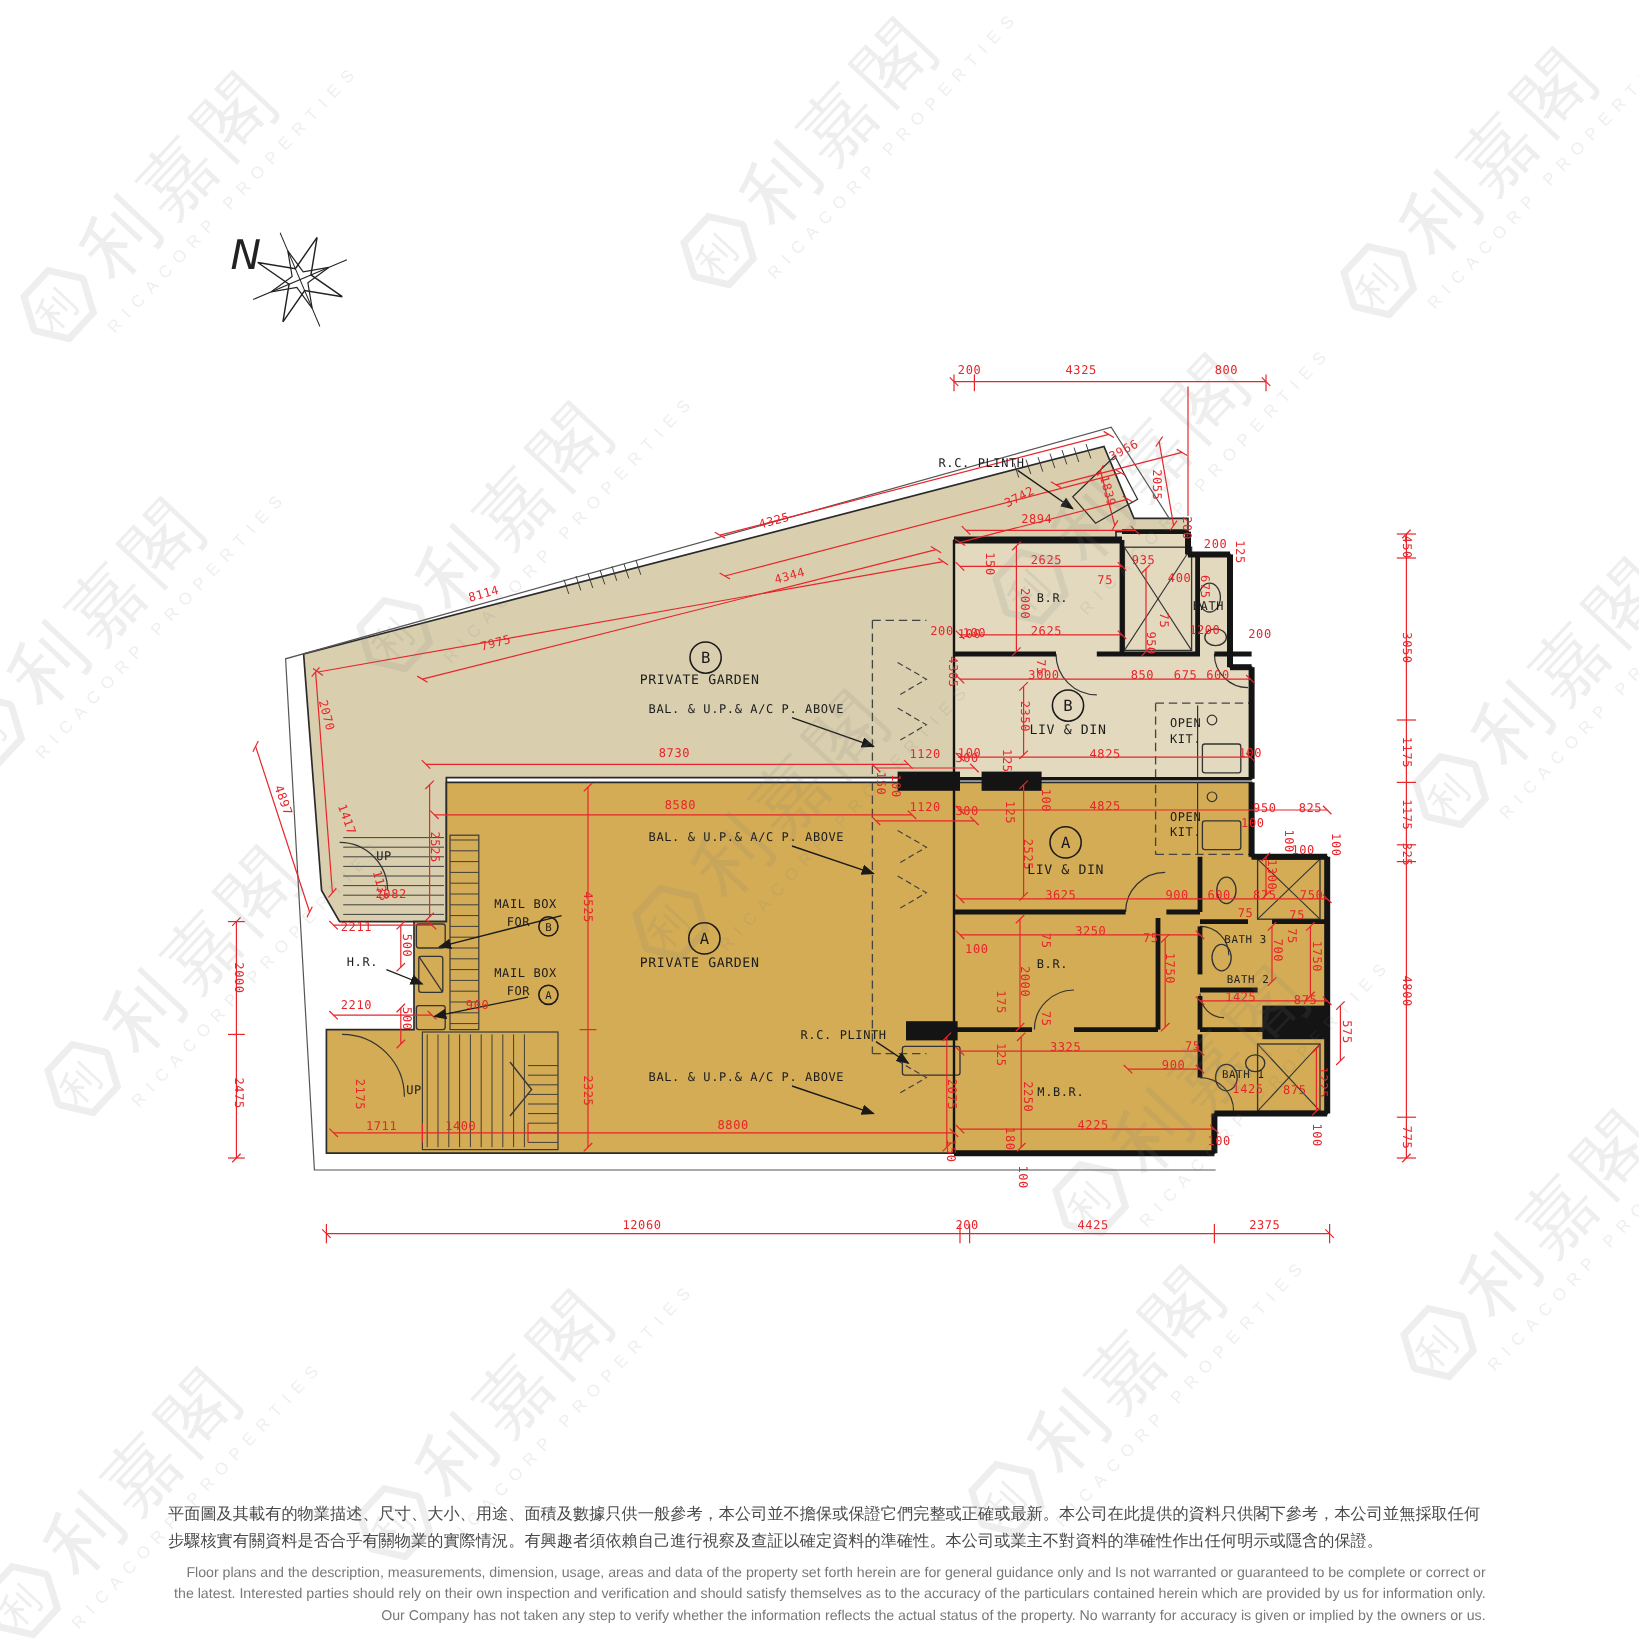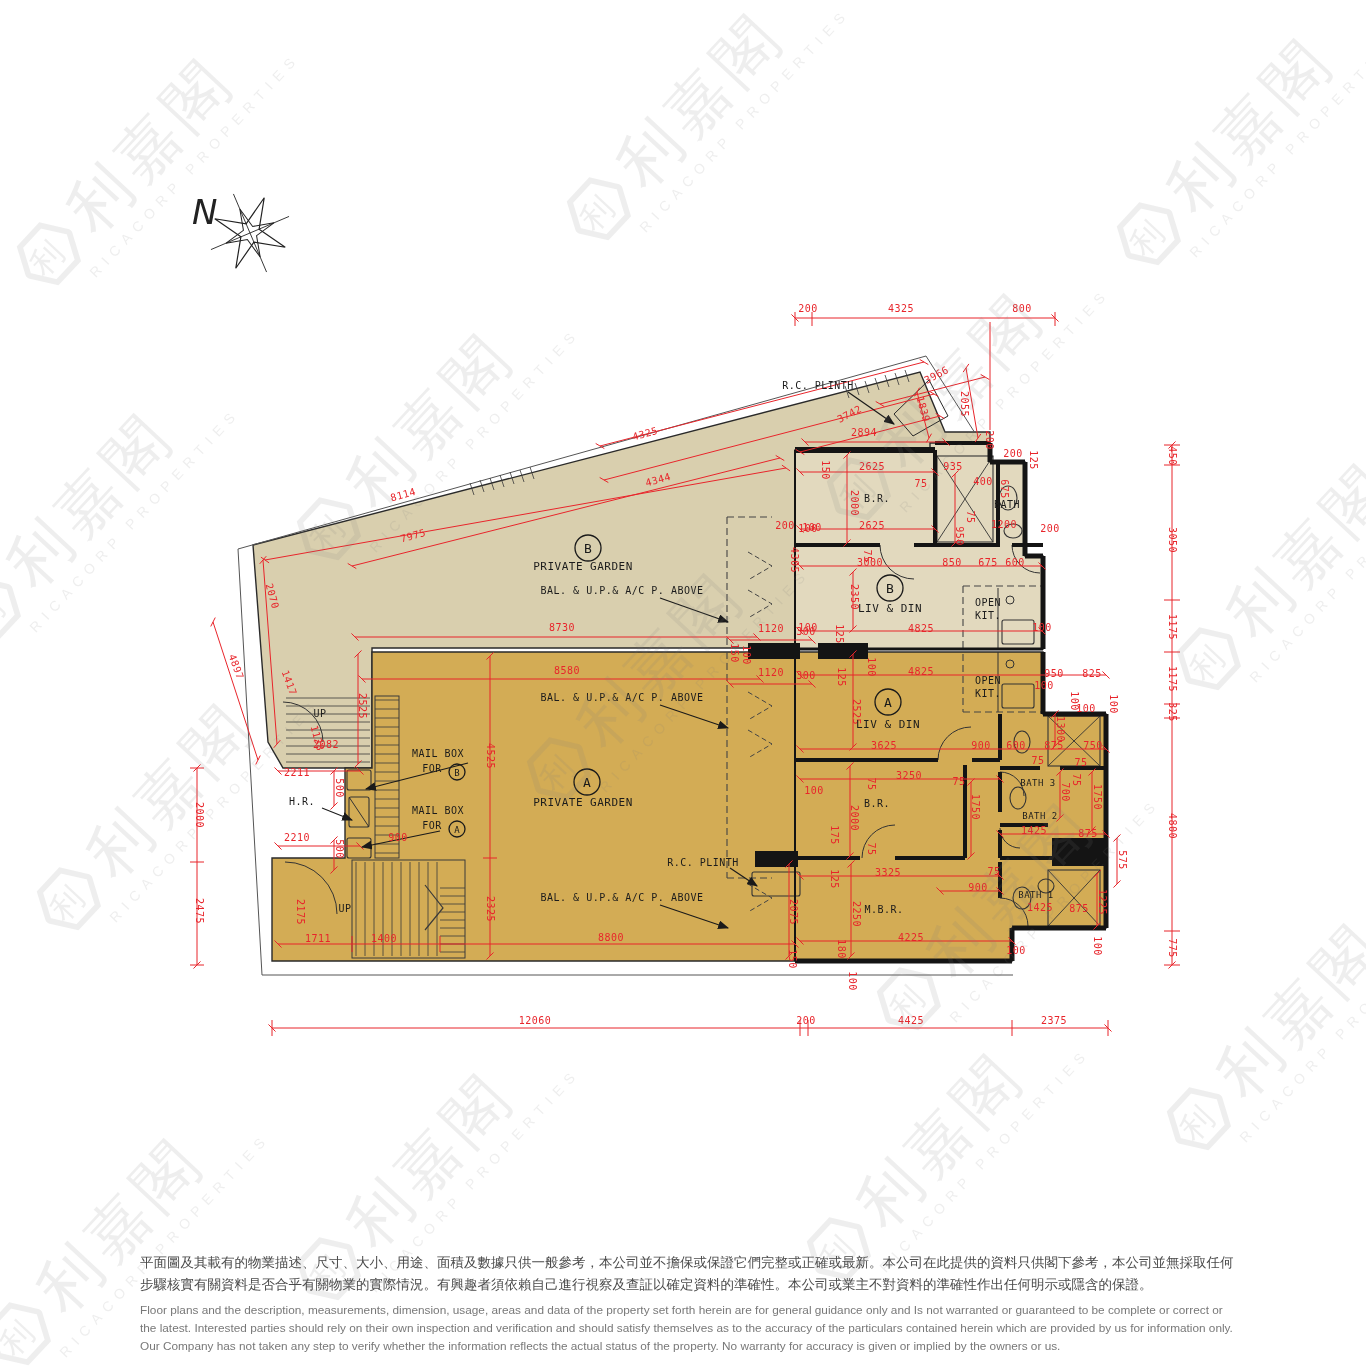--- a/index.html
+++ b/index.html
@@ -8,21 +8,21 @@
   #plan{position:absolute;left:0;top:0;}
   #wm-layer{position:absolute;left:0;top:0;width:1366px;height:1366px;pointer-events:none;}
   .wm{position:absolute;transform:rotate(-47deg);color:rgba(125,125,125,0.13);}
   .wm-row{display:flex;align-items:center;gap:12px;font-size:62px;letter-spacing:8px;
           line-height:1;font-family:"DejaVu Sans",sans-serif;white-space:nowrap;}
   .wm-sub{font-size:14px;letter-spacing:7px;margin-top:6px;margin-left:46px;
           font-family:"Liberation Sans",sans-serif;white-space:nowrap;}
   #disclaimer{position:absolute;left:140px;top:1252px;width:1098px;}
   #disclaimer .zh{font-size:13.5px;line-height:1.6;color:#4a4a4a;margin:0 0 7px 0;}
   #disclaimer .en{font-size:11.8px;line-height:1.5;color:#787878;margin:0;
-                  font-family:"Liberation Sans",sans-serif;}
+                  font-family:"Liberation Sans",sans-serif;text-align:right;}
 </style>
 </head>
 <body>
 
 <div id="canvas">
   <svg id="plan" viewBox="0 0 1366 1366" width="1366" height="1366" xmlns="http://www.w3.org/2000/svg">
       <defs>
         <marker id="arw" markerWidth="10" markerHeight="8" refX="9" refY="4" orient="auto">
           <path d="M0,0 L10,4 L0,8 Z" fill="#1a1a1a"></path>
         </marker>

